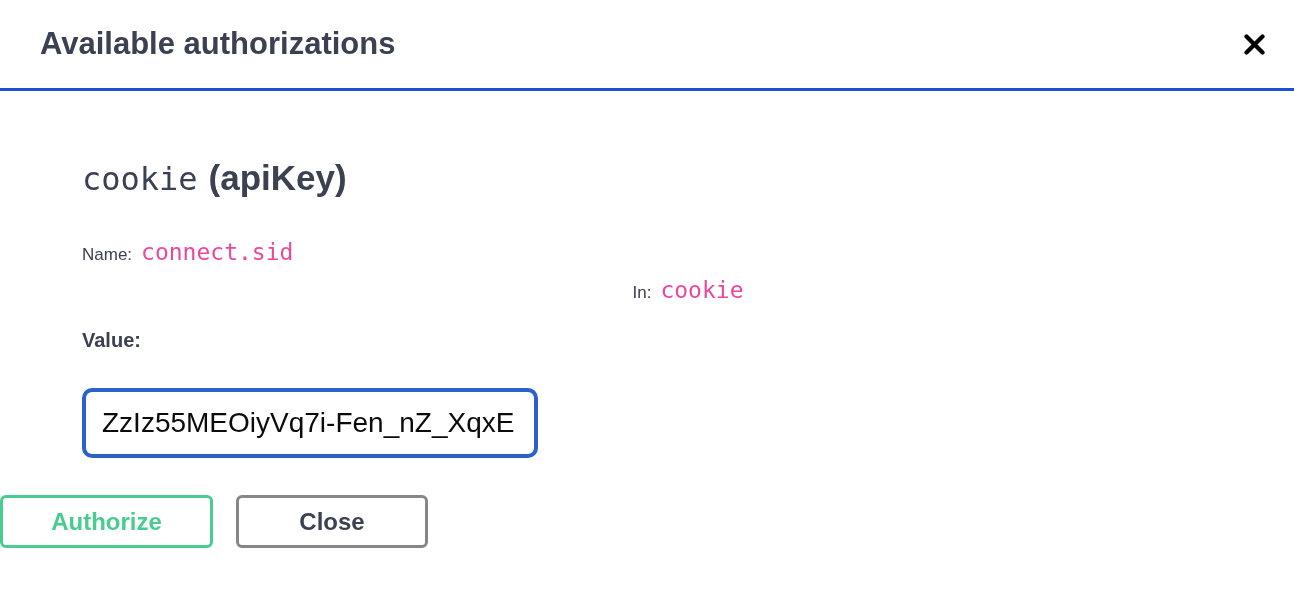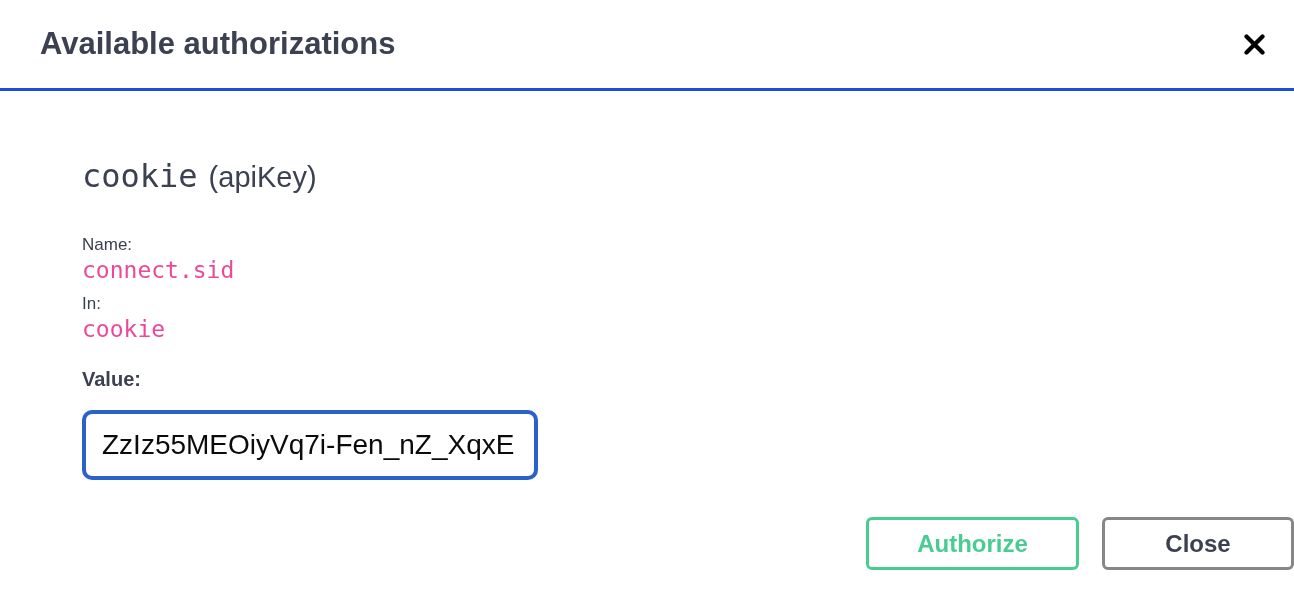--- a/index.html
+++ b/index.html
@@ -54,51 +54,51 @@
     font-weight: 400;
     color: #3b4151;
     line-height: 1.2;
   }
   .scheme-heading .scheme-name {
     font-family: "DejaVu Sans Mono", monospace;
     font-size: 32px;
     font-weight: 400;
   }
   .scheme-heading .scheme-type {
-    font-size: 29px;
+    font-size: 35px;
+    font-weight: bold;
   }
 
   .meta-row {
     margin: 0;
     display: flex;
     align-items: baseline;
-    gap: 1px;
+    gap: 9px;
     line-height: 1.2;
-    flex-direction: column;
   }
   .meta-row.name-row { margin-top: 40px; }
   .meta-row.in-row   { margin-top: 10px; justify-content: center; }
   .meta-label { font-size: 17px; color: #3b4151; }
   .meta-value {
     font-family: "DejaVu Sans Mono", monospace;
     font-size: 23px;
     color: #ec4899;
   }
 
   .value-label {
     margin: 24px 16px 0 0;
     font-size: 20px;
     font-weight: 700;
     color: #3b4151;
     line-height: 1.2;
   }
 
   .value-input {
     display: block;
-    margin-top: 19px;
+    margin-top: 36px;
     width: 456px;
     height: 70px;
     border: 4px solid #2a62c9;
     border-radius: 10px;
     background: #ffffff;
     padding: 0 10px 0 16px;
     font-family: "Liberation Sans", sans-serif;
     font-size: 28px;
     color: #0b0b0b;
     outline: none;
@@ -110,23 +110,22 @@
     white-space: nowrap;
     overflow: hidden;
   }
 
   
   .btn-row {
     margin-top: 37px;
     margin-left: -82px;
     width: 1294px;
     display: flex;
-    justify-content: flex-end;
+    justify-content: flex-start;
     gap: 23px;
-    padding-left: 20px;
   }
   .btn {
     height: 53px;
     background: #ffffff;
     border-radius: 6px;
     font-family: "Liberation Sans", sans-serif;
     font-size: 24px;
     font-weight: 700;
     cursor: pointer;
     line-height: 1;

